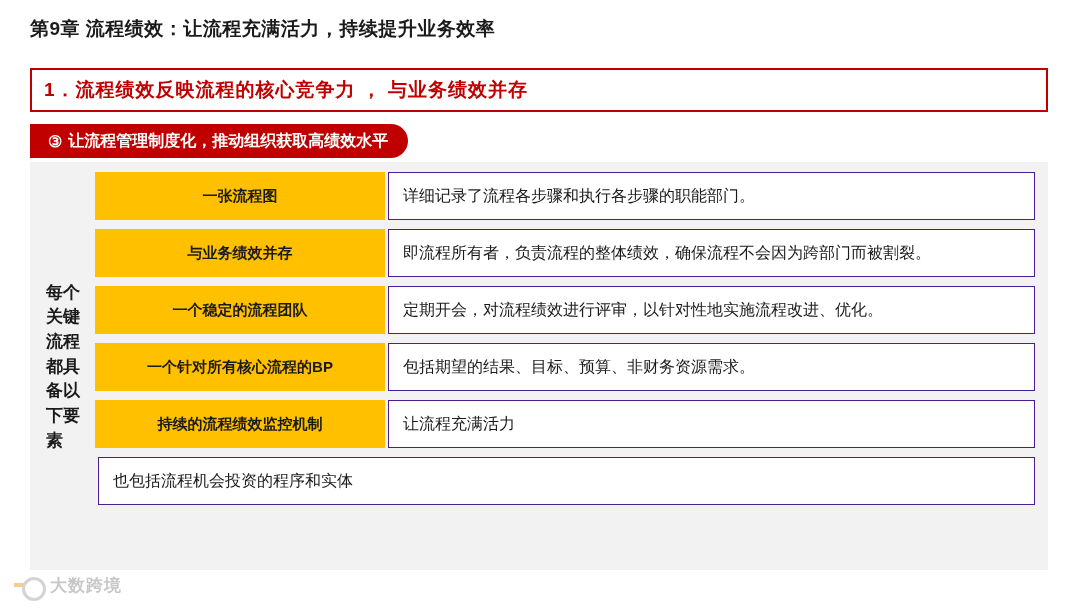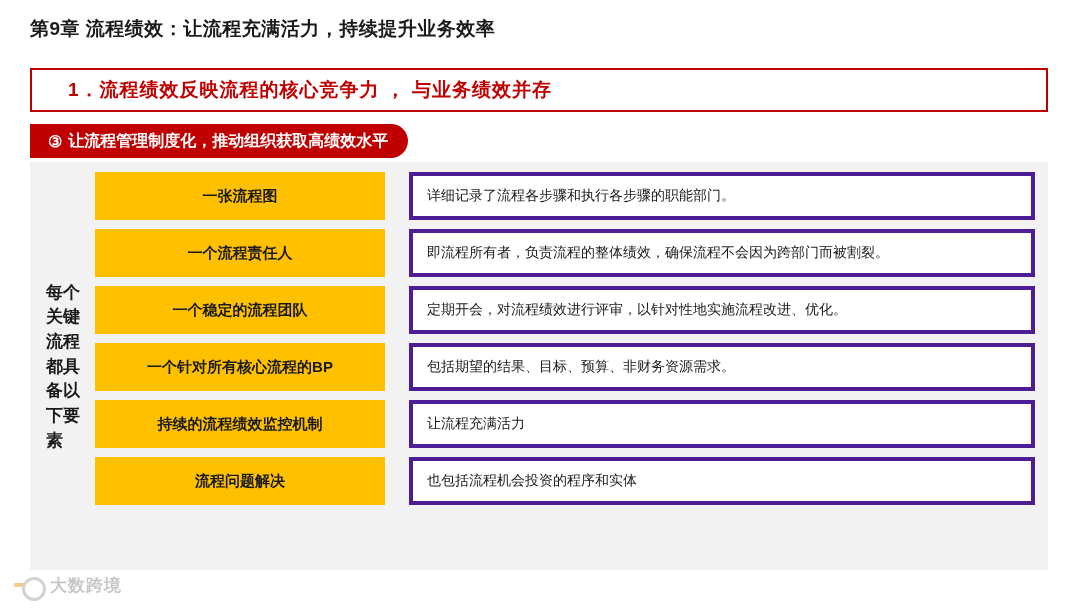--- a/index.html
+++ b/index.html
@@ -36,21 +36,21 @@
     box-sizing: border-box;
     border: 2px solid #c00000;
     background: #ffffff;
     display: flex;
     align-items: center;
   }
   .section-banner .label {
     color: #c00000;
     font-size: 19px;
     font-weight: bold;
-    padding-left: 36px;
+    padding-left: 12px;
     letter-spacing: 1px;
   }
 
   
   .subheading {
     position: absolute;
     left: 30px;
     top: 124px;
     height: 34px;
     background: #c00000;
@@ -116,26 +116,26 @@
     justify-content: center;
     font-size: 15px;
     color: #1a1a1a;
     font-weight: bold;
     box-sizing: border-box;
     padding: 0 24px;
     text-align: center;
   }
   .row .desc-box {
     flex: 1;
-    margin-left: 24px;
+    margin-left: 3px;
     background: #ffffff;
-    border: 4px solid #4c1d95;
-    display: flex;
-    align-items: center;
-    font-size: 14px;
+    border: 1px solid #4c1d95;
+    display: flex;
+    align-items: center;
+    font-size: 16px;
     color: #1a1a1a;
     box-sizing: border-box;
     padding: 0 14px;
   }
 
   
   .watermark {
     position: absolute;
     left: 14px;
     bottom: 8px;
@@ -190,37 +190,36 @@
 <div class="content-panel"></div>
 
 <div class="vertical-label">每个关键流程都具备以下要素</div>
 
 <div class="rows">
   <div class="row">
     <div class="key-box">一张流程图</div>
     <div class="desc-box">详细记录了流程各步骤和执行各步骤的职能部门。</div>
   </div>
   <div class="row">
-    <div class="key-box">一个流程责任人</div>
+    <div class="key-box">与业务绩效并存</div>
     <div class="desc-box">即流程所有者，负责流程的整体绩效，确保流程不会因为跨部门而被割裂。</div>
   </div>
   <div class="row">
     <div class="key-box">一个稳定的流程团队</div>
     <div class="desc-box">定期开会，对流程绩效进行评审，以针对性地实施流程改进、优化。</div>
   </div>
   <div class="row">
     <div class="key-box">一个针对所有核心流程的BP</div>
     <div class="desc-box">包括期望的结果、目标、预算、非财务资源需求。</div>
   </div>
   <div class="row">
     <div class="key-box">持续的流程绩效监控机制</div>
     <div class="desc-box">让流程充满活力</div>
   </div>
   <div class="row">
-    <div class="key-box">流程问题解决</div>
     <div class="desc-box">也包括流程机会投资的程序和实体</div>
   </div>
 </div>
 
 <div class="watermark">
   <span class="wm-mark">
     <span class="wm-bar"></span>
     <span class="wm-ring"></span>
   </span>
   <span class="wm-text">大数跨境</span>

